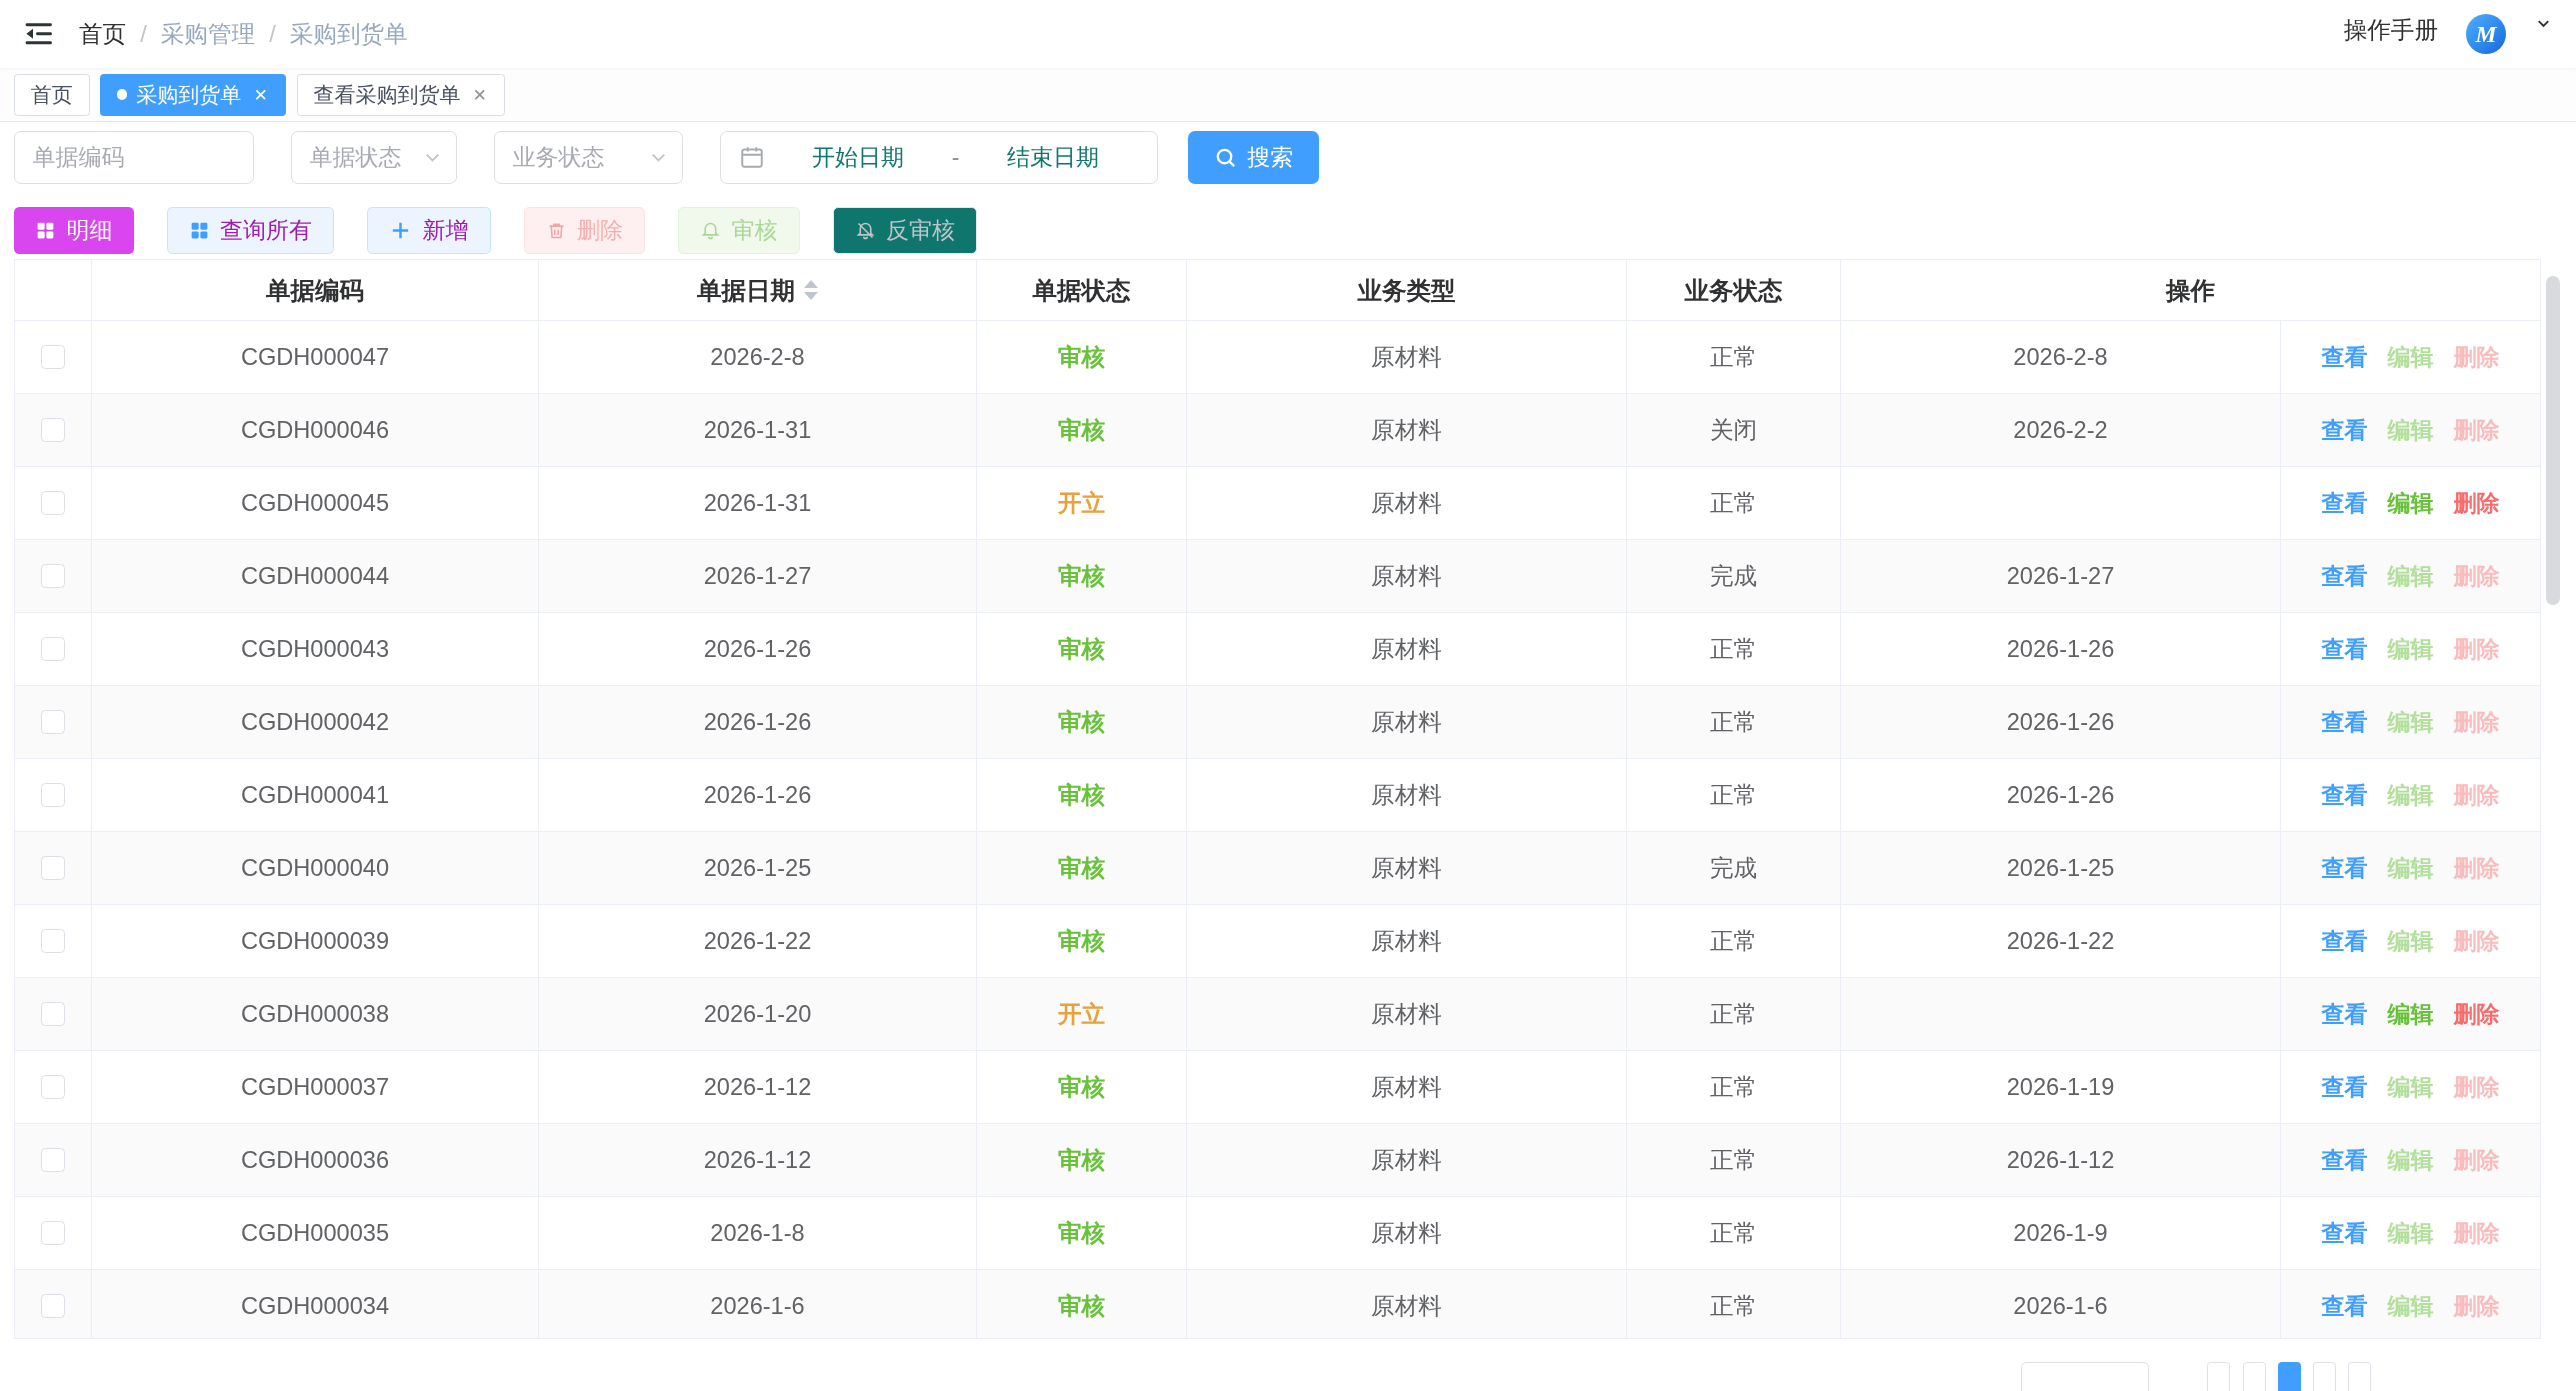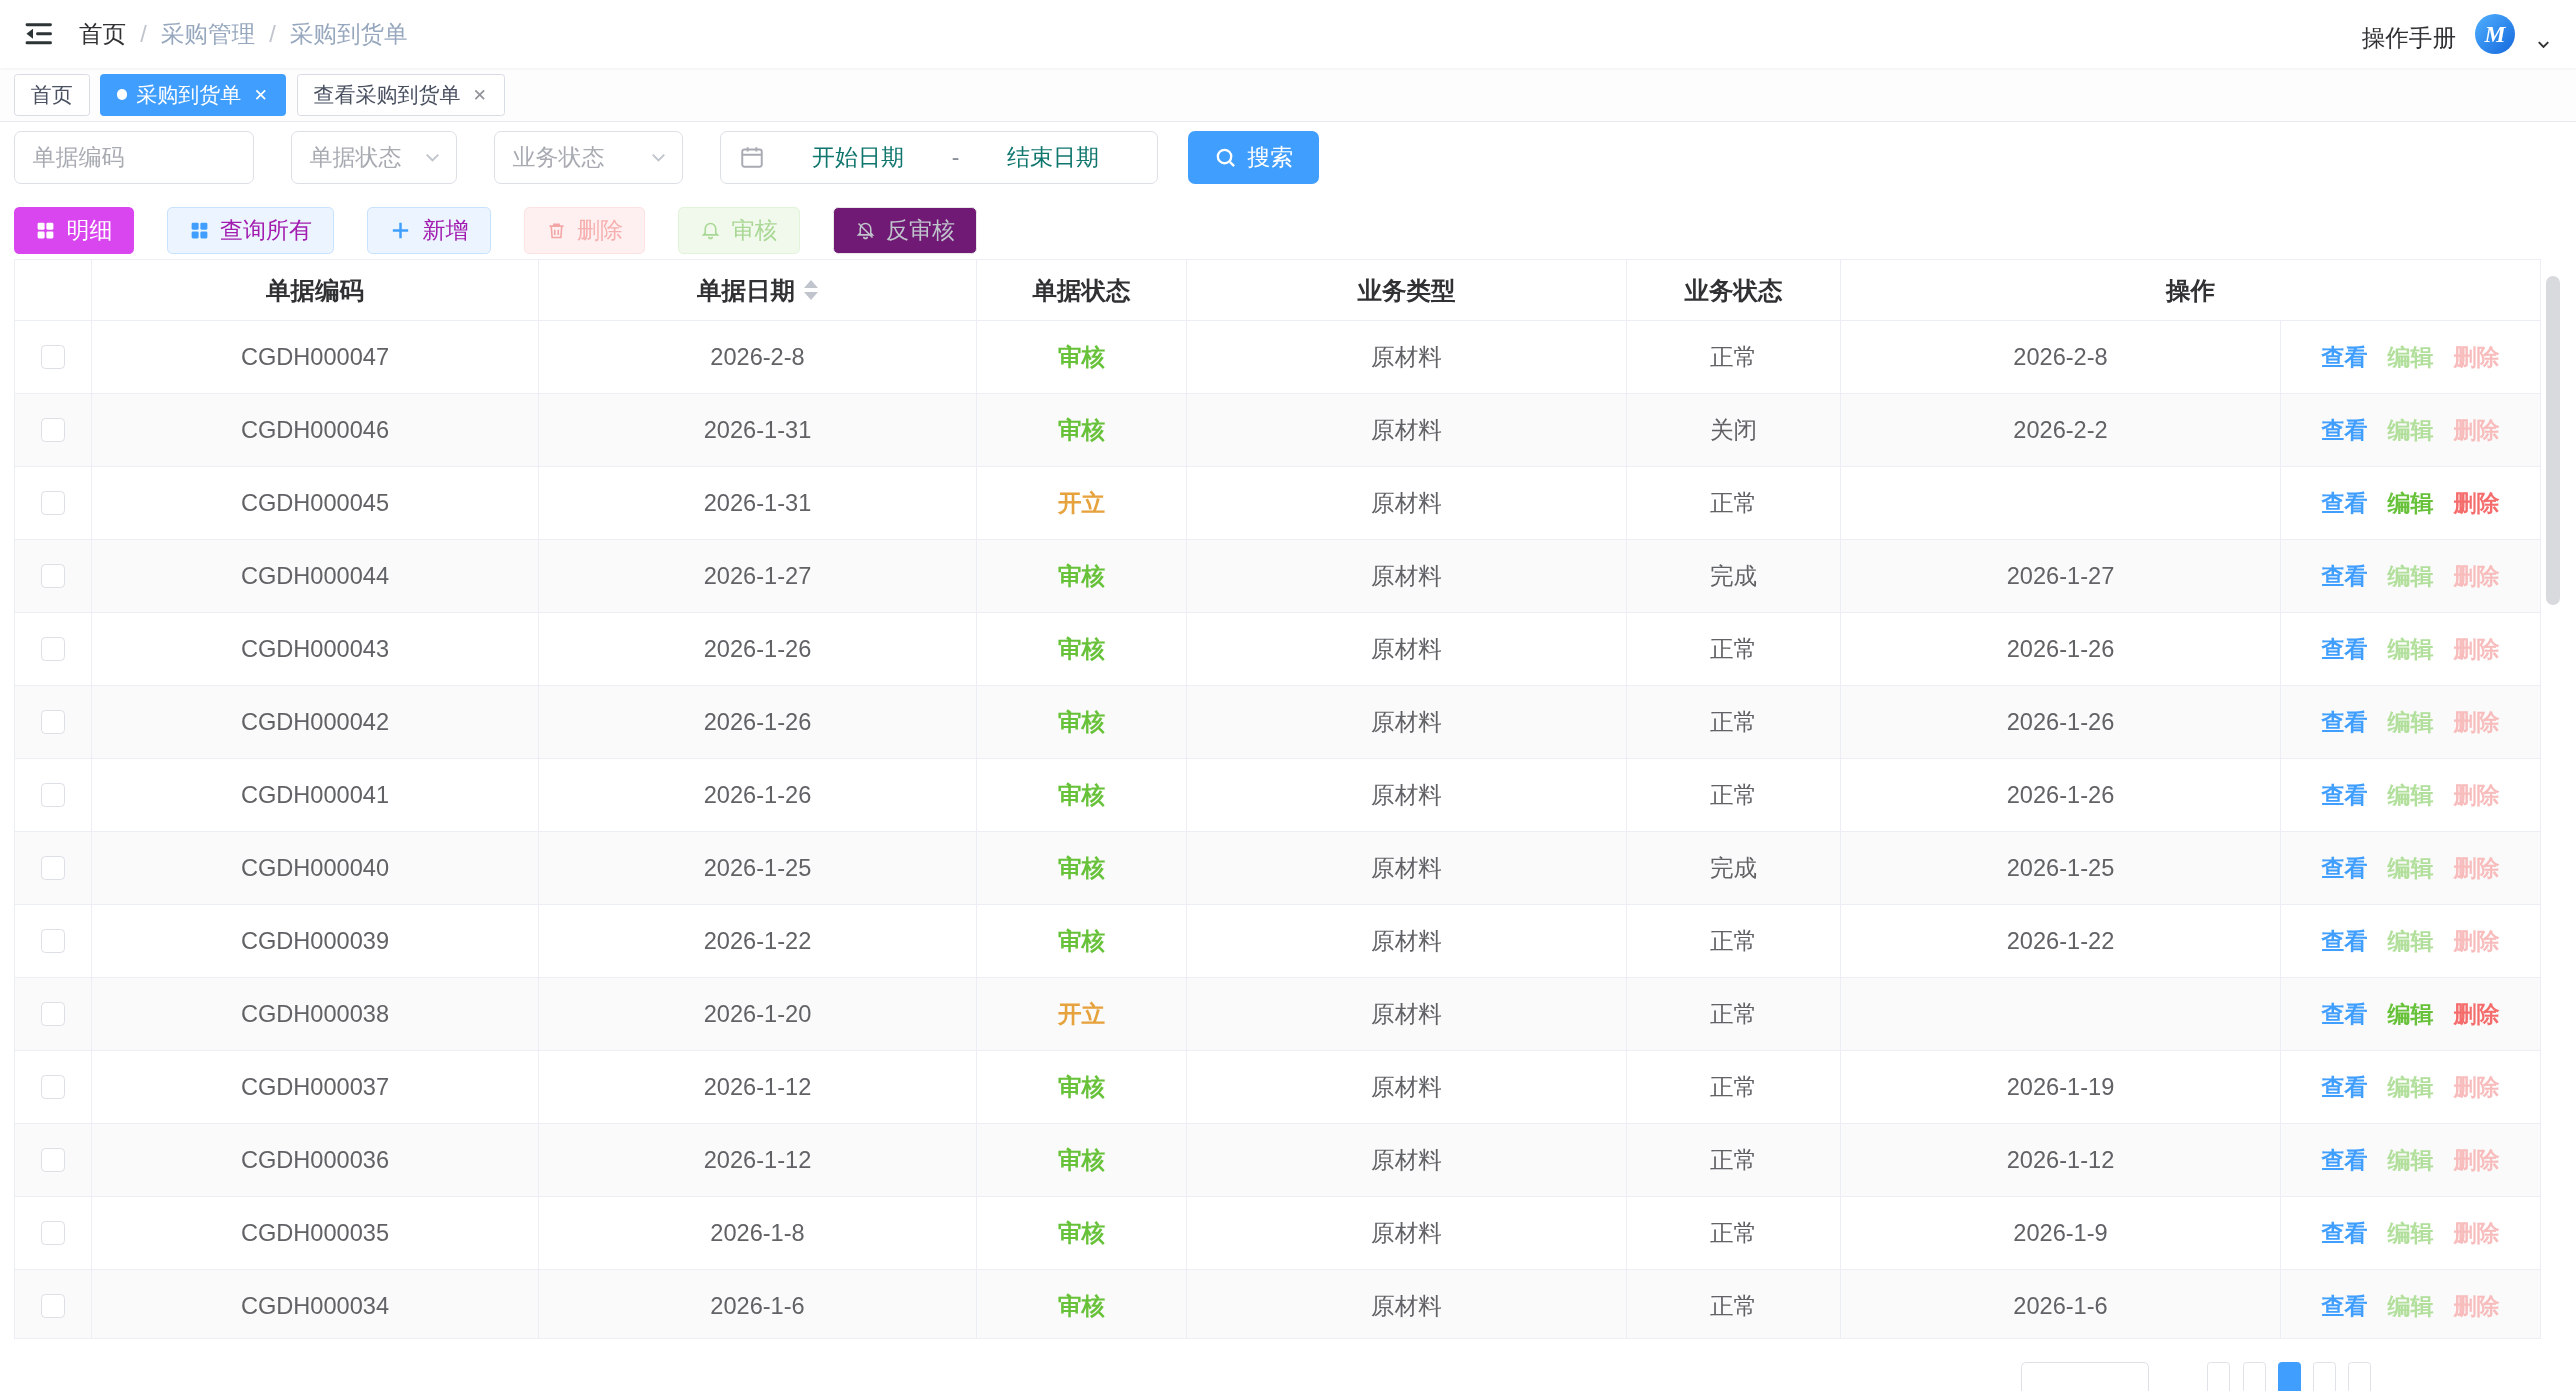--- a/index.html
+++ b/index.html
@@ -11,21 +11,21 @@
   }
 
   
   .topbar { height:68px; display:flex; align-items:center; padding:0 23px;
     background:#fff; box-shadow:0 0.9px 3.5px rgba(0,21,41,.08); position:relative; z-index:5; }
   .fold { margin-right:24.5px; display:flex; cursor:pointer; }
   .breadcrumb { display:flex; align-items:center; font-size:23.6px; gap:14px; }
   .bc-home { color:#303133; font-weight:500; cursor:pointer; }
   .bc-sep { color:#c0c4cc; }
   .bc-dim { color:#97a8be; }
-  .topbar-right { margin-left:auto; display:flex; align-items:flex-end; gap:19px; }
+  .topbar-right { margin-left:auto; display:flex; align-items:flex-start; gap:28px; }
   .manual { font-size:23.6px; color:#303133; cursor:pointer; }
   .avatar { width:40px; height:40px; border-radius:50%;
     background:linear-gradient(135deg,#4fb0ff,#1668dc); color:#fff;
     display:flex; align-items:center; justify-content:center;
     font-size:23.6px; font-style:italic; font-weight:bold;
     font-family:"Liberation Serif","DejaVu Serif",serif; }
   .user-caret { display:flex; color:#303133; }
 
   
   .tabbar { height:54px; background:#fdfdfd; border-bottom:0.9px solid #e4e7ed;
@@ -56,21 +56,21 @@
     font-family:inherit; padding:0 21px; white-space:nowrap; }
   .btn-search { height:53px; width:131px; padding:0; background:#409eff; color:#fff; margin-left:-7px; }
 
   
   .toolbar { display:flex; align-items:center; margin-top:23px; padding:0 14px; gap:33px; }
   .toolbar .btn { height:47px; border-radius:5.3px; }
   .btn-primary { background:#d946ef; color:#fff; }
   .btn-plain { background:#ecf5ff; color:#a21caf; border:0.9px solid #c6e2ff;justify-content:flex-end; }
   .btn-dred  { background:#fef0f0; color:#f7aeae; border:0.9px solid #fde2e2; cursor:not-allowed; }
   .btn-dgreen{ background:#f0f9eb; color:#a9d795; border:0.9px solid #e1f3d8; cursor:not-allowed; }
-  .btn-dgray { background:#701a75; color:#c0c4cc; border:0.9px solid #e9e9eb; cursor:not-allowed; }
+  .btn-dgray { background:#0f766e; color:#c0c4cc; border:0.9px solid #e9e9eb; cursor:not-allowed; }
 
   
   .table { margin:5.3px 35px 0 14px; border:0.9px solid #ebeef5; height:1080px;
     overflow:hidden; background:#fff; }
   .thead { display:flex; height:61px; border-bottom:0.9px solid #ebeef5; background:#fff; }
   .th { display:flex; align-items:center; justify-content:center; font-weight:bold;
     font-size:24.5px; color:#303133; border-right:0.9px solid #ebeef5; }
   .th:last-child { border-right:none; }
   .tr { display:flex; height:73px; border-bottom:0.9px solid #ebeef5; background:#fff; }
   .tr.striped { background:#fafafa; }

